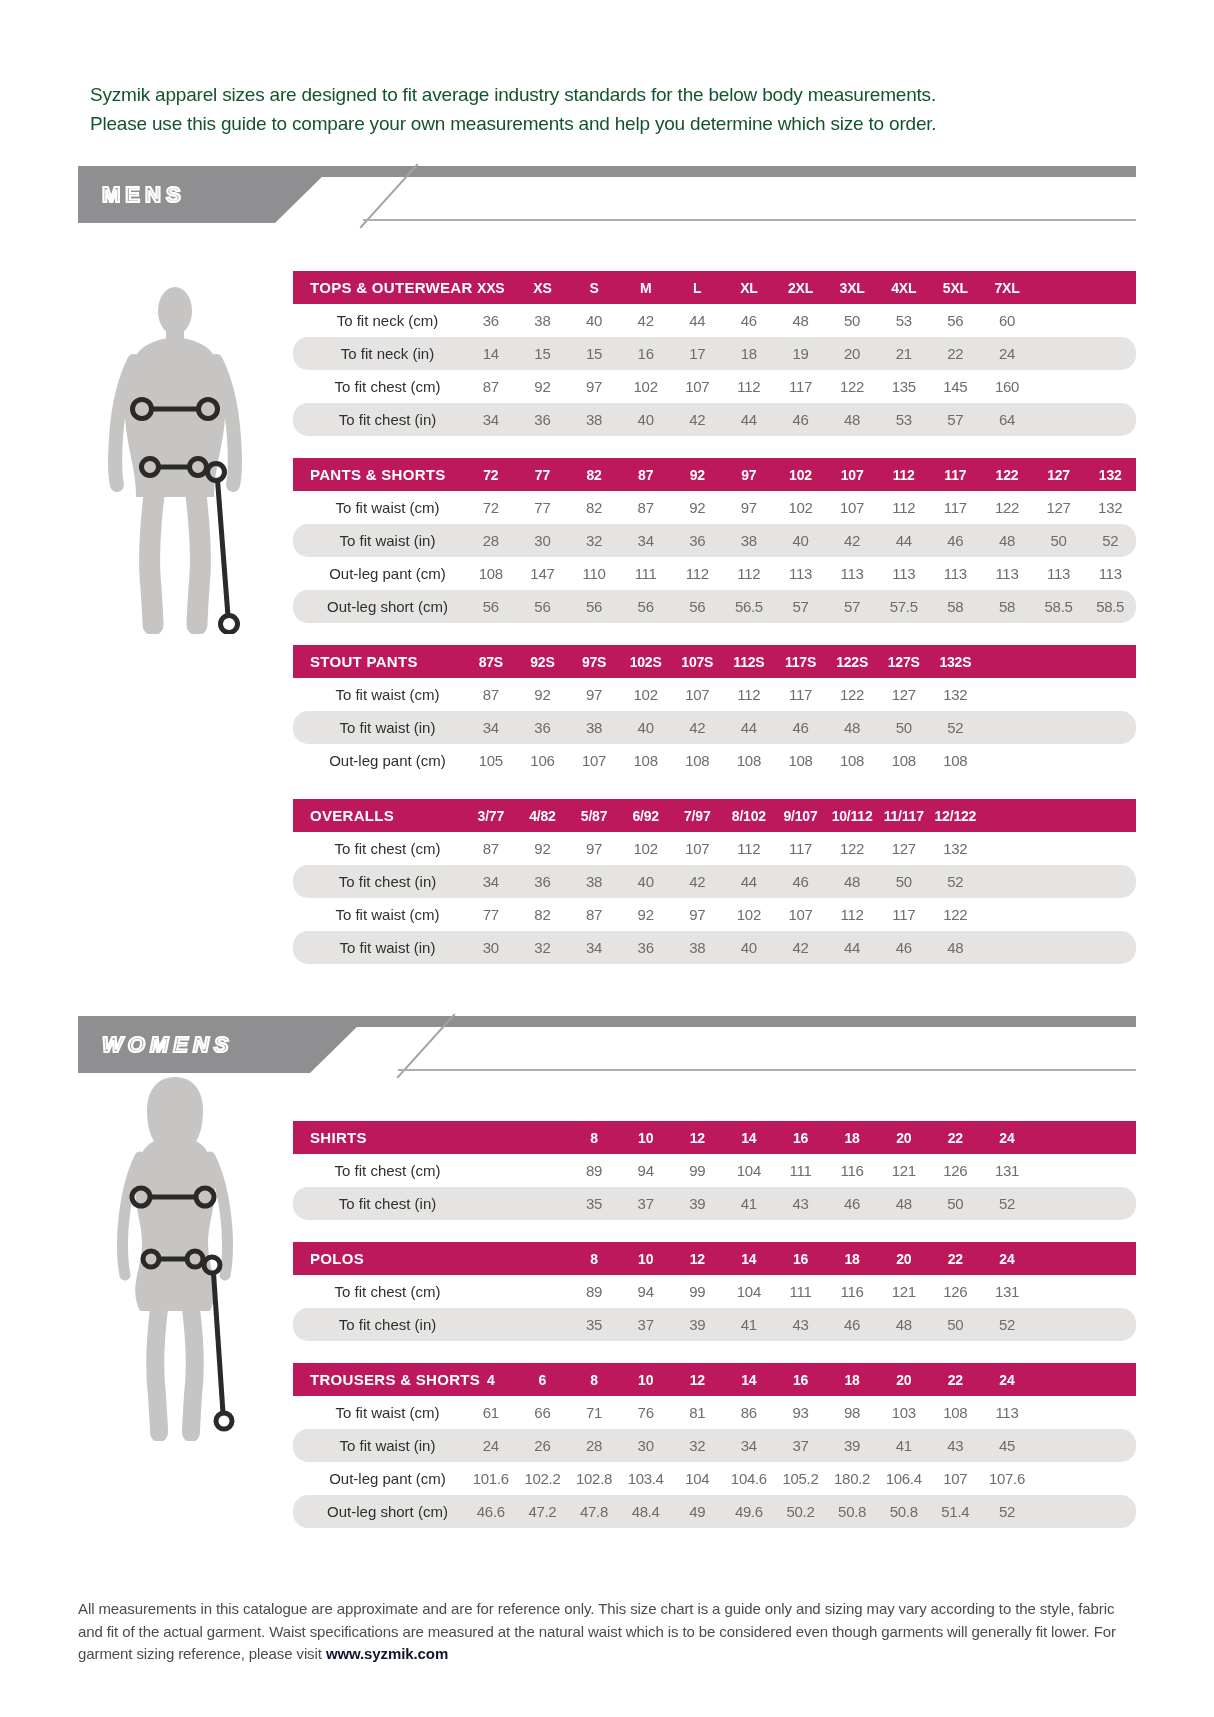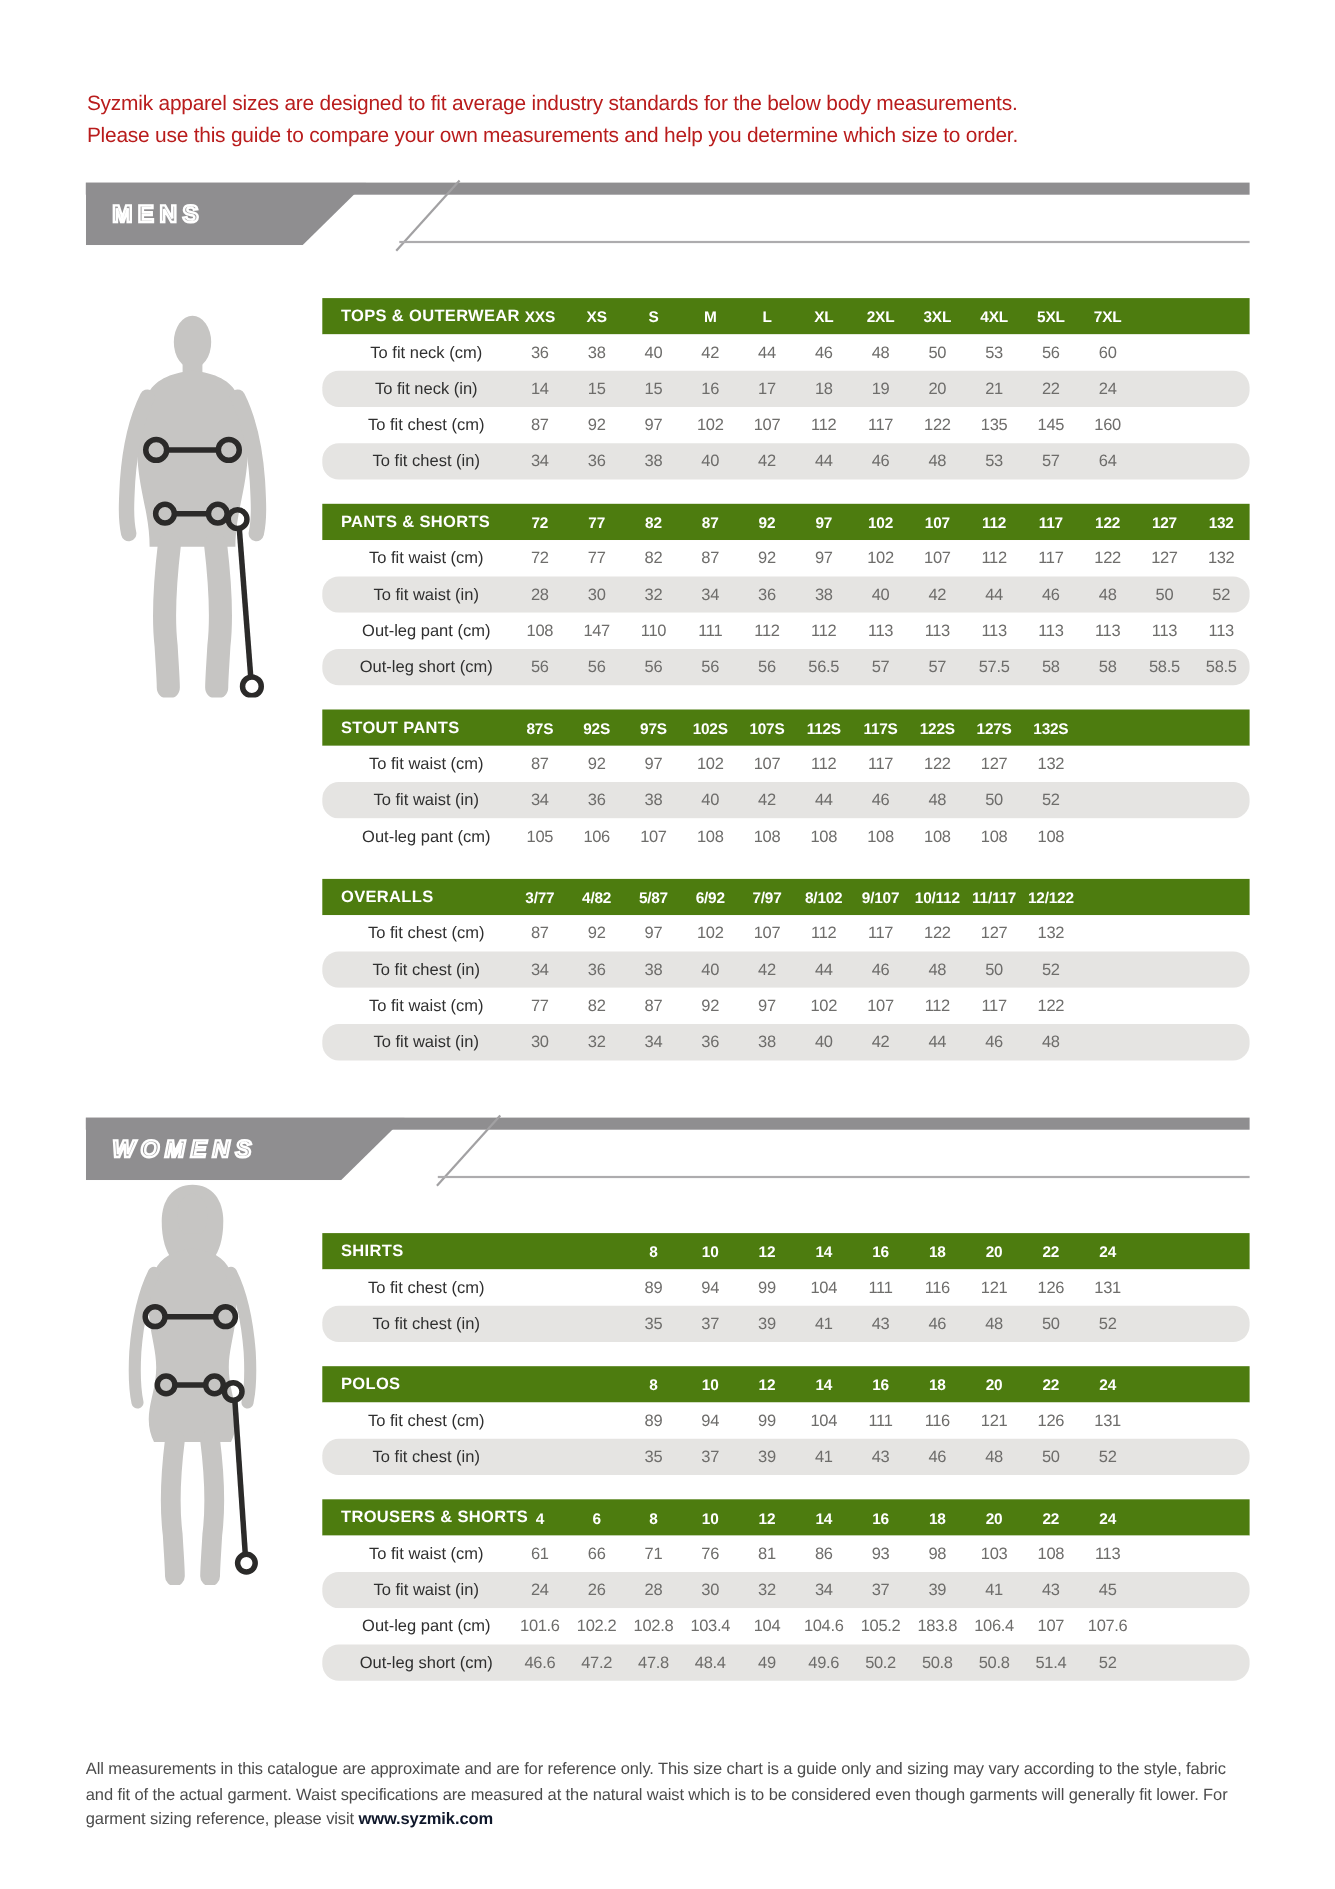--- a/index.html
+++ b/index.html
@@ -2,21 +2,21 @@
 <html><head>
 <meta charset="utf-8">
 <style>
   html,body{margin:0;padding:0;background:#fff;}
   .page{
     width:1214px;height:1717px;box-sizing:border-box;
     padding:80px 78px 0 78px;background:#fff;position:relative;
     font-family:"Liberation Sans",sans-serif;color:#3a3a3a;overflow:hidden;
   }
   
-  .intro{margin:0 0 28px 1px;font-size:19px;line-height:29px;color:#b91c1c;letter-spacing:-0.2px;}
+  .intro{margin:0 0 28px 12px;font-size:19px;line-height:29px;color:#14532d;letter-spacing:-0.2px;}
   
   .section{margin-bottom:30px;}
   .banner{position:relative;height:57px;margin-bottom:48px;}
   .banner-stripe{position:absolute;top:0;left:0;right:0;height:11px;background:#8f8e90;}
   .banner-block{
     position:absolute;top:0;left:0;height:57px;background:#8f8e90;
     display:flex;align-items:center;padding-left:24px;box-sizing:border-box;
     clip-path:polygon(0 0,100% 0,calc(100% - 58px) 100%,0 100%);
   }
   .sec-mens .banner-block{width:255px;}
@@ -38,21 +38,21 @@
   .figure-col{width:215px;flex:0 0 215px;}
   .fig-male{margin-top:-2px;display:block;}
   .fig-female{margin-top:-58px;display:block;}
   .tables-col{flex:1;min-width:0;}
   
   .stable{margin-bottom:22px;}
   .thead,.trow{
     display:grid;grid-template-columns:172px repeat(13,1fr);
     align-items:center;height:33px;
   }
-  .thead{background:#4d7c0f;color:#fff;}
+  .thead{background:#be185d;color:#fff;}
   .tname{padding-left:17px;font-size:15px;font-weight:bold;letter-spacing:0.3px;white-space:nowrap;}
   .thead .size-cell{text-align:center;font-size:14px;font-weight:bold;letter-spacing:-0.2px;}
   .trow{background:#fff;}
   .trow.alt{background:#e5e4e2;border-radius:15px;}
   .row-label{padding-left:17px;font-size:15px;color:#2f2f2f;white-space:nowrap;text-align:center;}
   .value-cell{text-align:center;font-size:15px;color:#6e6d6b;letter-spacing:-0.3px;}
   
   .footer{margin:48px 0 0 0;font-size:15px;line-height:22.5px;color:#4c4c4c;letter-spacing:-0.1px;}
   .footer b{color:#0f172a;}
 </style>
@@ -603,21 +603,21 @@
               </div>
               <div class="trow">
                 <div class="cell row-label">Out-leg pant (cm)</div>
                 <div class="cell value-cell">101.6</div>
                 <div class="cell value-cell">102.2</div>
                 <div class="cell value-cell">102.8</div>
                 <div class="cell value-cell">103.4</div>
                 <div class="cell value-cell">104</div>
                 <div class="cell value-cell">104.6</div>
                 <div class="cell value-cell">105.2</div>
-                <div class="cell value-cell">183.8</div>
+                <div class="cell value-cell">180.2</div>
                 <div class="cell value-cell">106.4</div>
                 <div class="cell value-cell">107</div>
                 <div class="cell value-cell">107.6</div>
                 <div class="cell value-cell"></div>
                 <div class="cell value-cell"></div>
               </div>
               <div class="trow alt">
                 <div class="cell row-label">Out-leg short (cm)</div>
                 <div class="cell value-cell">46.6</div>
                 <div class="cell value-cell">47.2</div>

